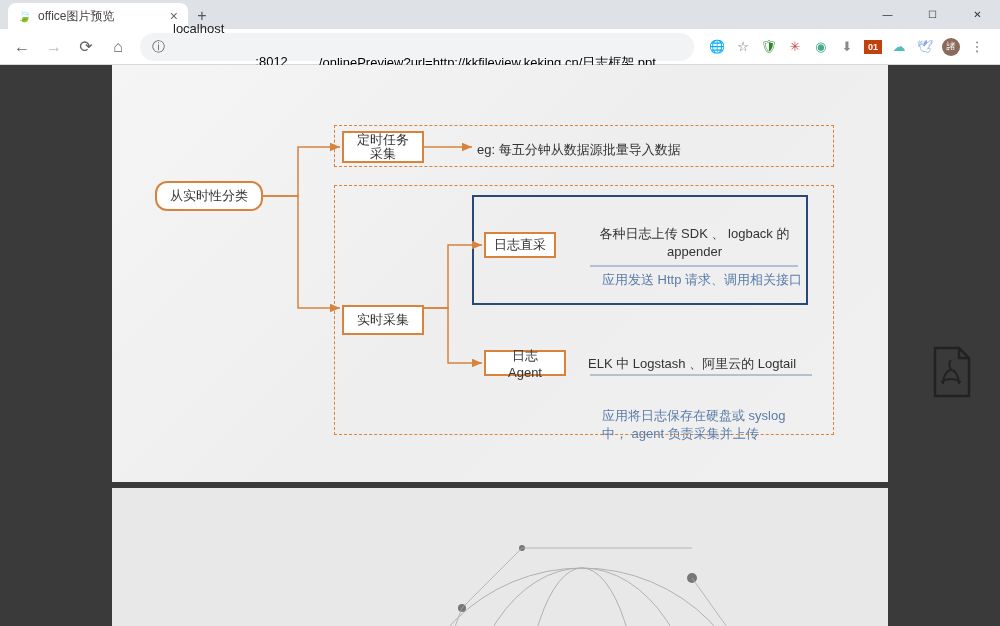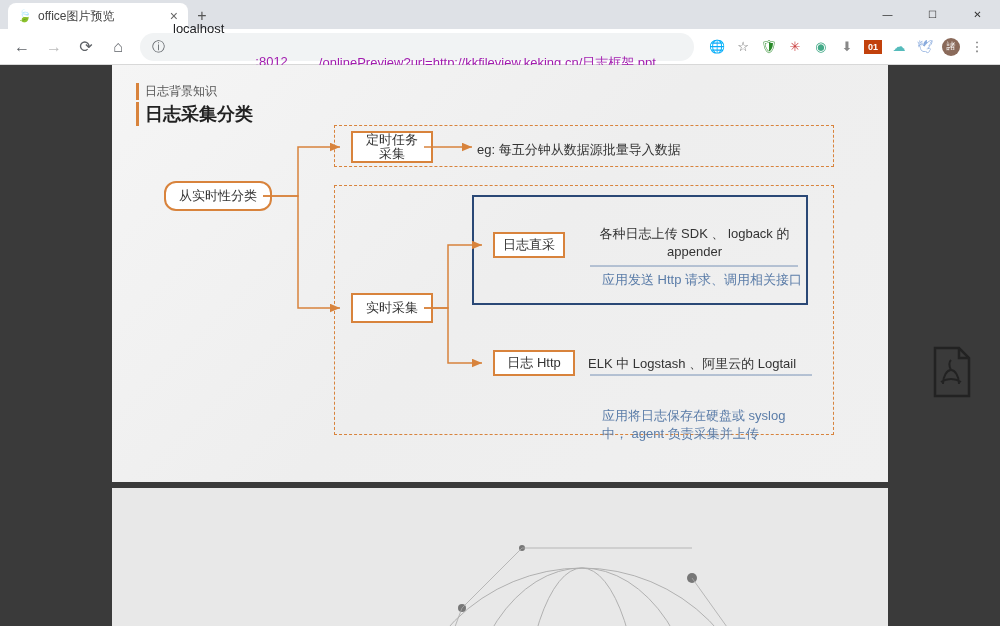--- a/index.html
+++ b/index.html
@@ -101,21 +101,21 @@
       border-radius: 14px;
       display: flex;
       align-items: center;
       padding: 0 12px;
       font-size: 13px;
       color: #5f6368;
       gap: 8px;
       margin: 0 4px;
     }
     .url-host { color: #202124; }
-    .url-path { color: #a21caf; margin-top: 33px; }
+    .url-path { color: #000000; margin-top: 33px; }
     .ext-icons {
       display: flex;
       align-items: center;
       gap: 8px;
       padding: 0 6px;
     }
     .ext-icon {
       width: 18px;
       height: 18px;
       display: flex;
@@ -170,21 +170,20 @@
       position: absolute;
       border: 2px solid #d8833c;
       background: #fff;
       display: flex;
       align-items: center;
       justify-content: center;
       text-align: center;
       font-size: 13px;
       color: #333;
       padding: 4px 8px;
-      margin-left: 9px;
     }
     .dashed-box {
       position: absolute;
       border: 1.5px dashed #d8833c;
     }
     .blue-box {
       position: absolute;
       border: 2px solid #2a4876;
     }
     .label-text {
@@ -276,44 +275,40 @@
     <span class="ext-icon" style="color:#5bb">☁</span>
     <span class="ext-icon" style="color:#8ad">🕊</span>
     <span class="ext-icon" style="background:#8a6a5a;color:#fff;border-radius:50%;font-size:9px;width:18px;height:18px">諸</span>
     <span class="ext-icon" style="color:#666">⋮</span>
   </div>
 </div>
 
 <div class="content-area">
   <div class="slide-wrap">
     <div class="slide">
-      <div class="slide-header">
-        <div class="header-sub">日志背景知识</div>
-        <div class="header-main">日志采集分类</div>
-      </div>
 
       <div class="dashed-box" style="left:222px;top:60px;width:500px;height:42px;"></div>
       <div class="dashed-box" style="left:222px;top:120px;width:500px;height:250px;"></div>
 
       <div class="dbox" style="left:43px;top:116px;width:108px;height:30px;border-radius:12px;">从实时性分类</div>
 
       <div class="dbox" style="left:230px;top:66px;width:82px;height:32px;line-height:1.1;">
         <span><span>定时任务</span><br><span>采集</span></span>
       </div>
       <div class="label-text" style="left:365px;top:76px;">eg: 每五分钟从数据源批量导入数据</div>
 
-      <div class="dbox" style="left:230px;top:228px;width:82px;height:30px;">实时采集</div>
+      <div class="dbox" style="left:230px;top:240px;width:82px;height:30px;">实时采集</div>
 
       <div class="blue-box" style="left:360px;top:130px;width:336px;height:110px;"></div>
 
       <div class="dbox" style="left:372px;top:167px;width:72px;height:26px;">日志直采</div>
       <div class="label-text" style="left:480px;top:160px;width:205px;text-align:center;line-height:1.4;">各种日志上传 SDK 、 logback 的appender</div>
       <div class="note-text" style="left:490px;top:206px;">应用发送 Http 请求、调用相关接口</div>
 
-      <div class="dbox" style="left:372px;top:285px;width:82px;height:26px;">日志 Http</div>
+      <div class="dbox" style="left:372px;top:285px;width:82px;height:26px;">日志 Agent</div>
       <div class="label-text" style="left:476px;top:290px;">ELK 中 Logstash 、阿里云的 Logtail</div>
       <div class="note-text" style="left:490px;top:316px;line-height:1.4;margin-top:26px;">
         <span>应用将日志保存在硬盘或 syslog</span><br>
         <span>中， agent 负责采集并上传</span>
       </div>
 
       <svg class="diagram-lines">
         <defs>
           <marker id="arrow" markerWidth="8" markerHeight="8" refX="7" refY="3" orient="auto">
             <path d="M0,0 L7,3 L0,6 Z" fill="#d8833c"></path>

